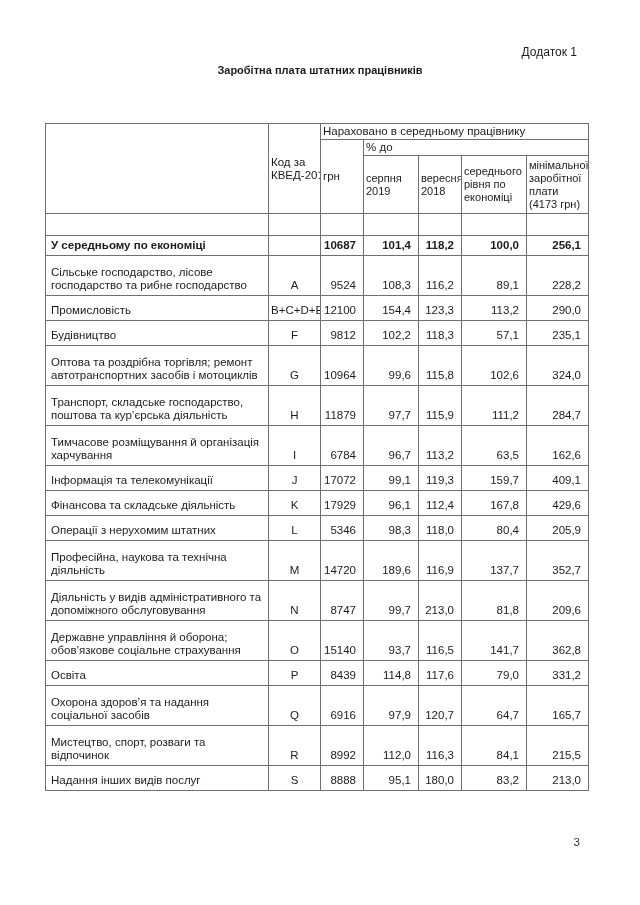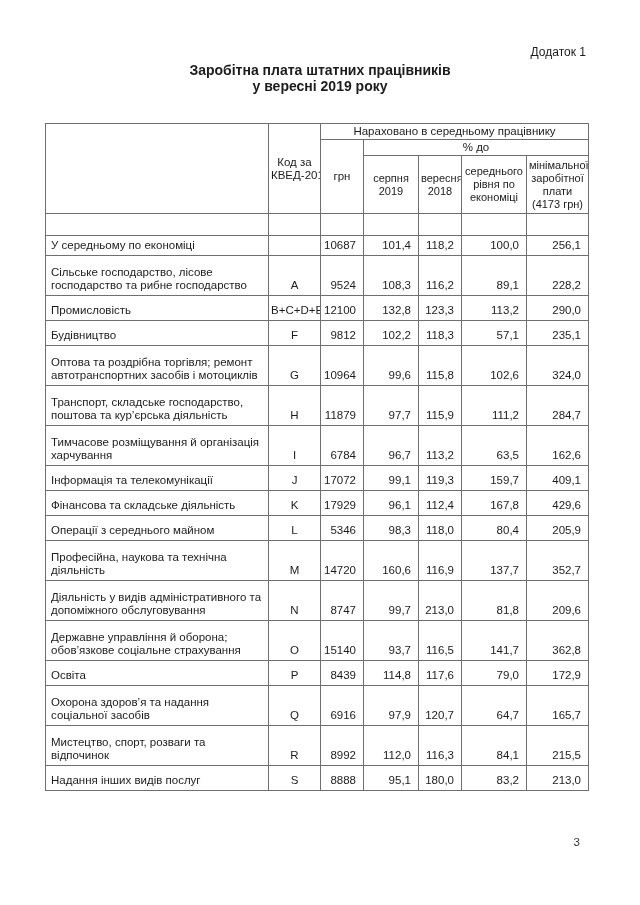--- a/index.html
+++ b/index.html
@@ -9,85 +9,84 @@
     width: 640px;
     height: 905px;
     background: #ffffff;
     font-family: "Liberation Sans", sans-serif;
     color: #1c1c1c;
     overflow: hidden;
   }
   .annex {
     position: absolute;
     top: 45px;
-    right: 54px;
+    right: 63px;
     font-size: 12px;
   }
   .titles {
     position: absolute;
     top: 62px;
     left: 0;
     width: 100%;
     text-align: center;
     font-weight: bold;
-    font-size: 14px;
+    font-size: 11px;
     line-height: 16px;
   }
   table.salary {
     position: absolute;
     top: 123px;
     left: 45px;
     width: 543px;
     border-collapse: collapse;
     table-layout: fixed;
     font-size: 11.5px;
     color: #1c1c1c;
   }
   table.salary th, table.salary td {
     border: 1px solid #6f6f6f;
     font-weight: normal;
     overflow: hidden;
   }
   thead th {
     vertical-align: middle;
-    text-align: center;
+    text-align: left;
     padding: 1px 2px;
     font-size: 11px;
     line-height: 13px;
   }
   thead tr.hr-a, thead tr.hr-b { height: 15px; }
   thead tr.hr-a th, thead tr.hr-b th { font-size: 11.5px; }
   thead tr.hr-c { height: 58px; }
   tr.spacer { height: 22px; }
   tbody td { vertical-align: bottom; line-height: 13px; }
   tbody td.act  { text-align: left;  padding: 1px 4px 3px 5px; }
   tbody td.code { text-align: center; padding: 1px 2px 3px 2px; }
   tbody td.num  { text-align: right; padding: 1px 7px 3px 2px; }
   tr.h-bold { height: 20px; }
-  tr.h-bold td { font-weight: normal; }
+  tr.h-bold td { font-weight: bold; }
   tr.h-tall { height: 40px; }
   tr.h-single { height: 25px; }
   .page-number {
     position: absolute;
     top: 836px;
     right: 60px;
     font-size: 11.5px;
     color: #333333;
   }
 </style>
 </head>
 <body>
 
 <div class="page">
 
   <div class="annex">Додаток 1</div>
 
   <div class="titles">
     <div>Заробітна плата штатних працівників</div>
-    <div>у вересні 2019 року</div>
   </div>
 
   <table class="salary">
     <colgroup>
       <col style="width:223px">
       <col style="width:52px">
       <col style="width:43px">
       <col style="width:55px">
       <col style="width:43px">
       <col style="width:65px">
@@ -135,21 +134,21 @@
           <td class="num">9524</td>
           <td class="num">108,3</td>
           <td class="num">116,2</td>
           <td class="num">89,1</td>
           <td class="num">228,2</td>
         </tr>
         <tr class="h-single">
           <td class="act">Промисловість</td>
           <td class="code">B+C+D+E</td>
           <td class="num">12100</td>
-          <td class="num">132,8</td>
+          <td class="num">154,4</td>
           <td class="num">123,3</td>
           <td class="num">113,2</td>
           <td class="num">290,0</td>
         </tr>
         <tr class="h-single">
           <td class="act">Будівництво</td>
           <td class="code">F</td>
           <td class="num">9812</td>
           <td class="num">102,2</td>
           <td class="num">118,3</td>
@@ -195,33 +194,33 @@
         <tr class="h-single">
           <td class="act">Фінансова та складське діяльність</td>
           <td class="code">K</td>
           <td class="num">17929</td>
           <td class="num">96,1</td>
           <td class="num">112,4</td>
           <td class="num">167,8</td>
           <td class="num">429,6</td>
         </tr>
         <tr class="h-single">
-          <td class="act">Операції з середнього майном</td>
+          <td class="act">Операції з нерухомим штатних</td>
           <td class="code">L</td>
           <td class="num">5346</td>
           <td class="num">98,3</td>
           <td class="num">118,0</td>
           <td class="num">80,4</td>
           <td class="num">205,9</td>
         </tr>
         <tr class="h-tall">
           <td class="act">Професійна, наукова та технічна діяльність</td>
           <td class="code">M</td>
           <td class="num">14720</td>
-          <td class="num">160,6</td>
+          <td class="num">189,6</td>
           <td class="num">116,9</td>
           <td class="num">137,7</td>
           <td class="num">352,7</td>
         </tr>
         <tr class="h-tall">
           <td class="act">Діяльність у видів адміністративного та допоміжного обслуговування</td>
           <td class="code">N</td>
           <td class="num">8747</td>
           <td class="num">99,7</td>
           <td class="num">213,0</td>
@@ -237,21 +236,21 @@
           <td class="num">141,7</td>
           <td class="num">362,8</td>
         </tr>
         <tr class="h-single">
           <td class="act">Освіта</td>
           <td class="code">P</td>
           <td class="num">8439</td>
           <td class="num">114,8</td>
           <td class="num">117,6</td>
           <td class="num">79,0</td>
-          <td class="num">172,9</td>
+          <td class="num">331,2</td>
         </tr>
         <tr class="h-tall">
           <td class="act">Охорона здоров’я та надання соціальної засобів</td>
           <td class="code">Q</td>
           <td class="num">6916</td>
           <td class="num">97,9</td>
           <td class="num">120,7</td>
           <td class="num">64,7</td>
           <td class="num">165,7</td>
         </tr>

